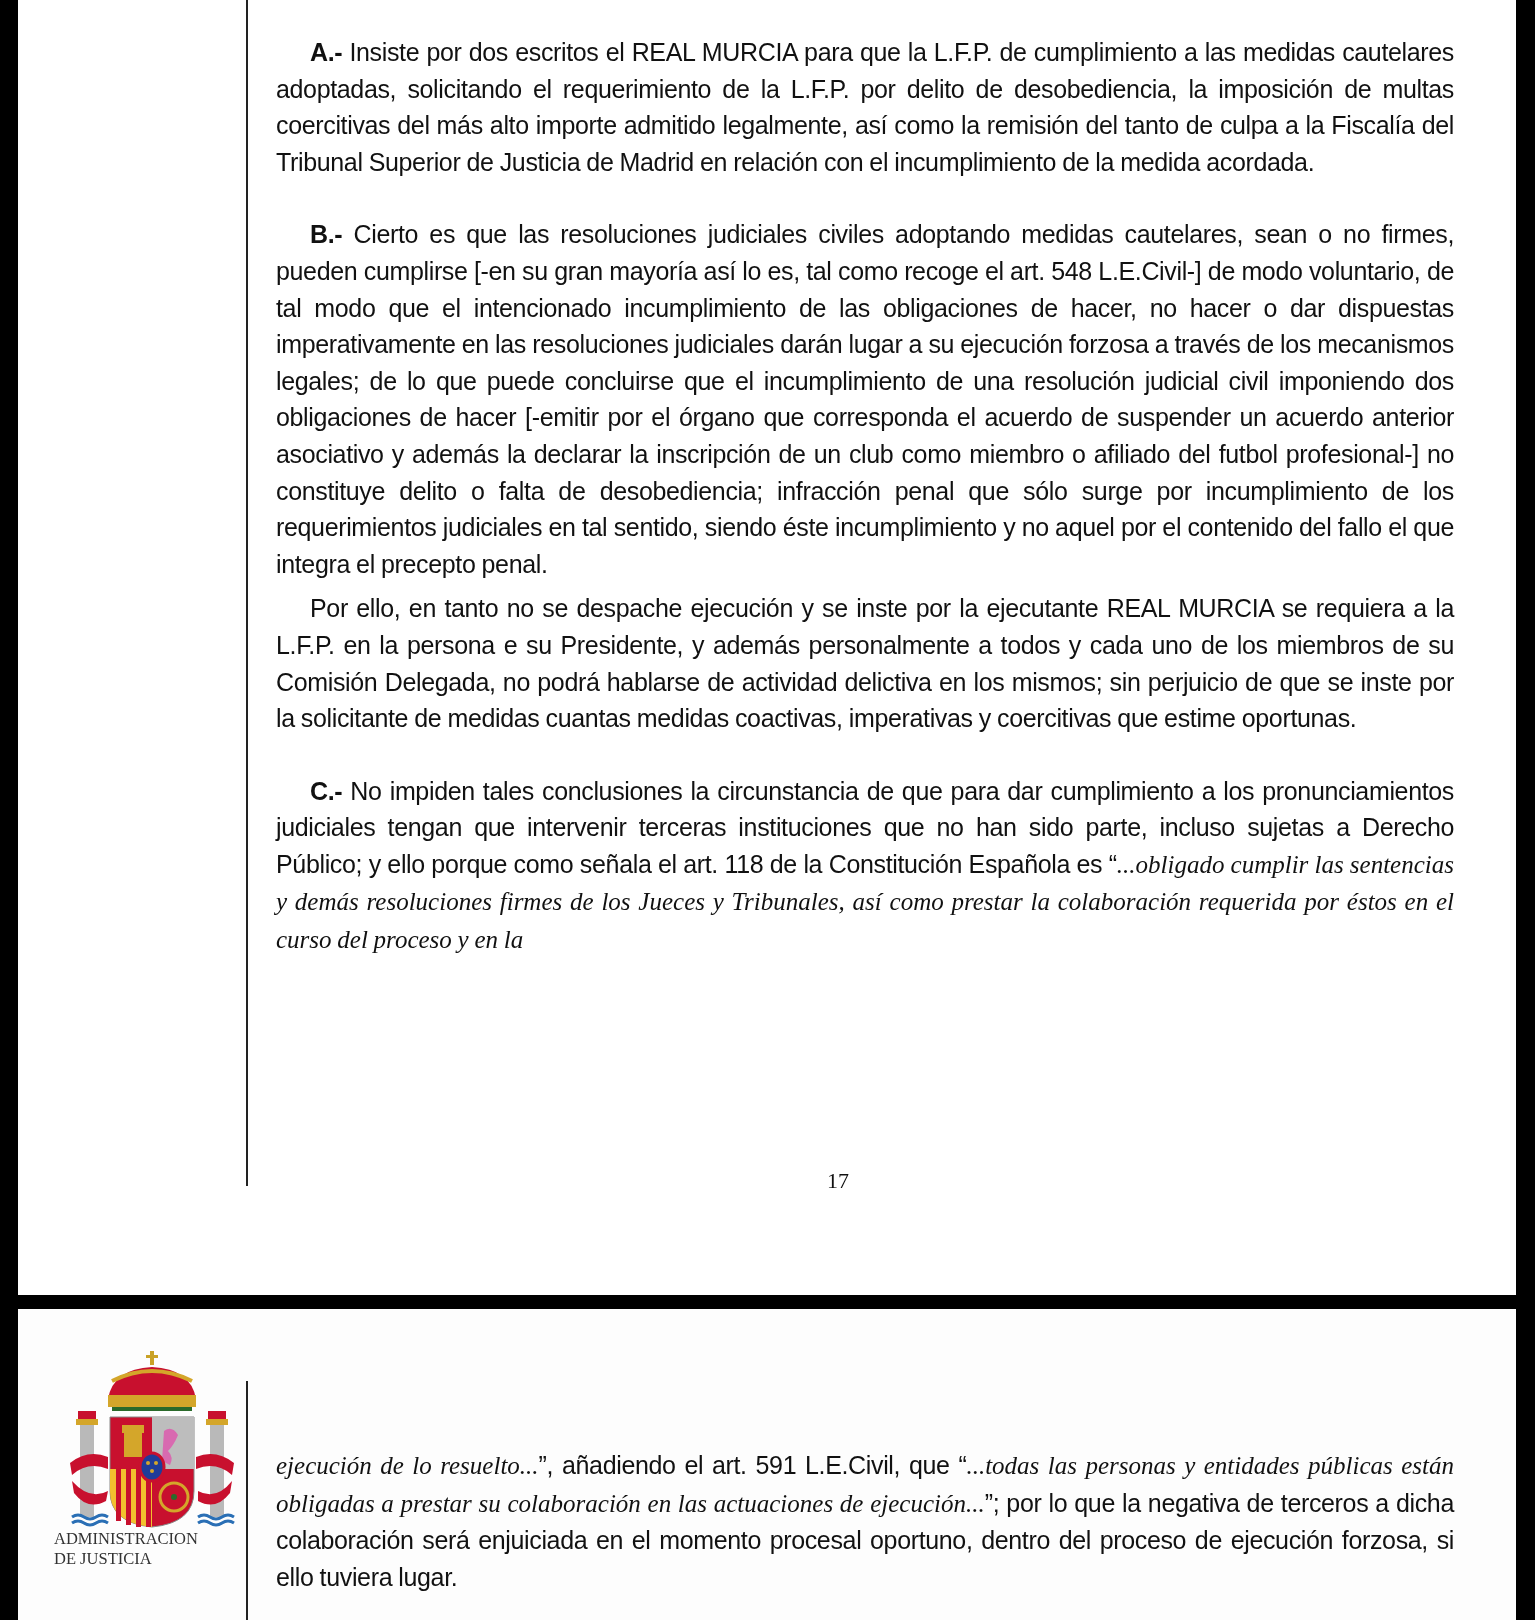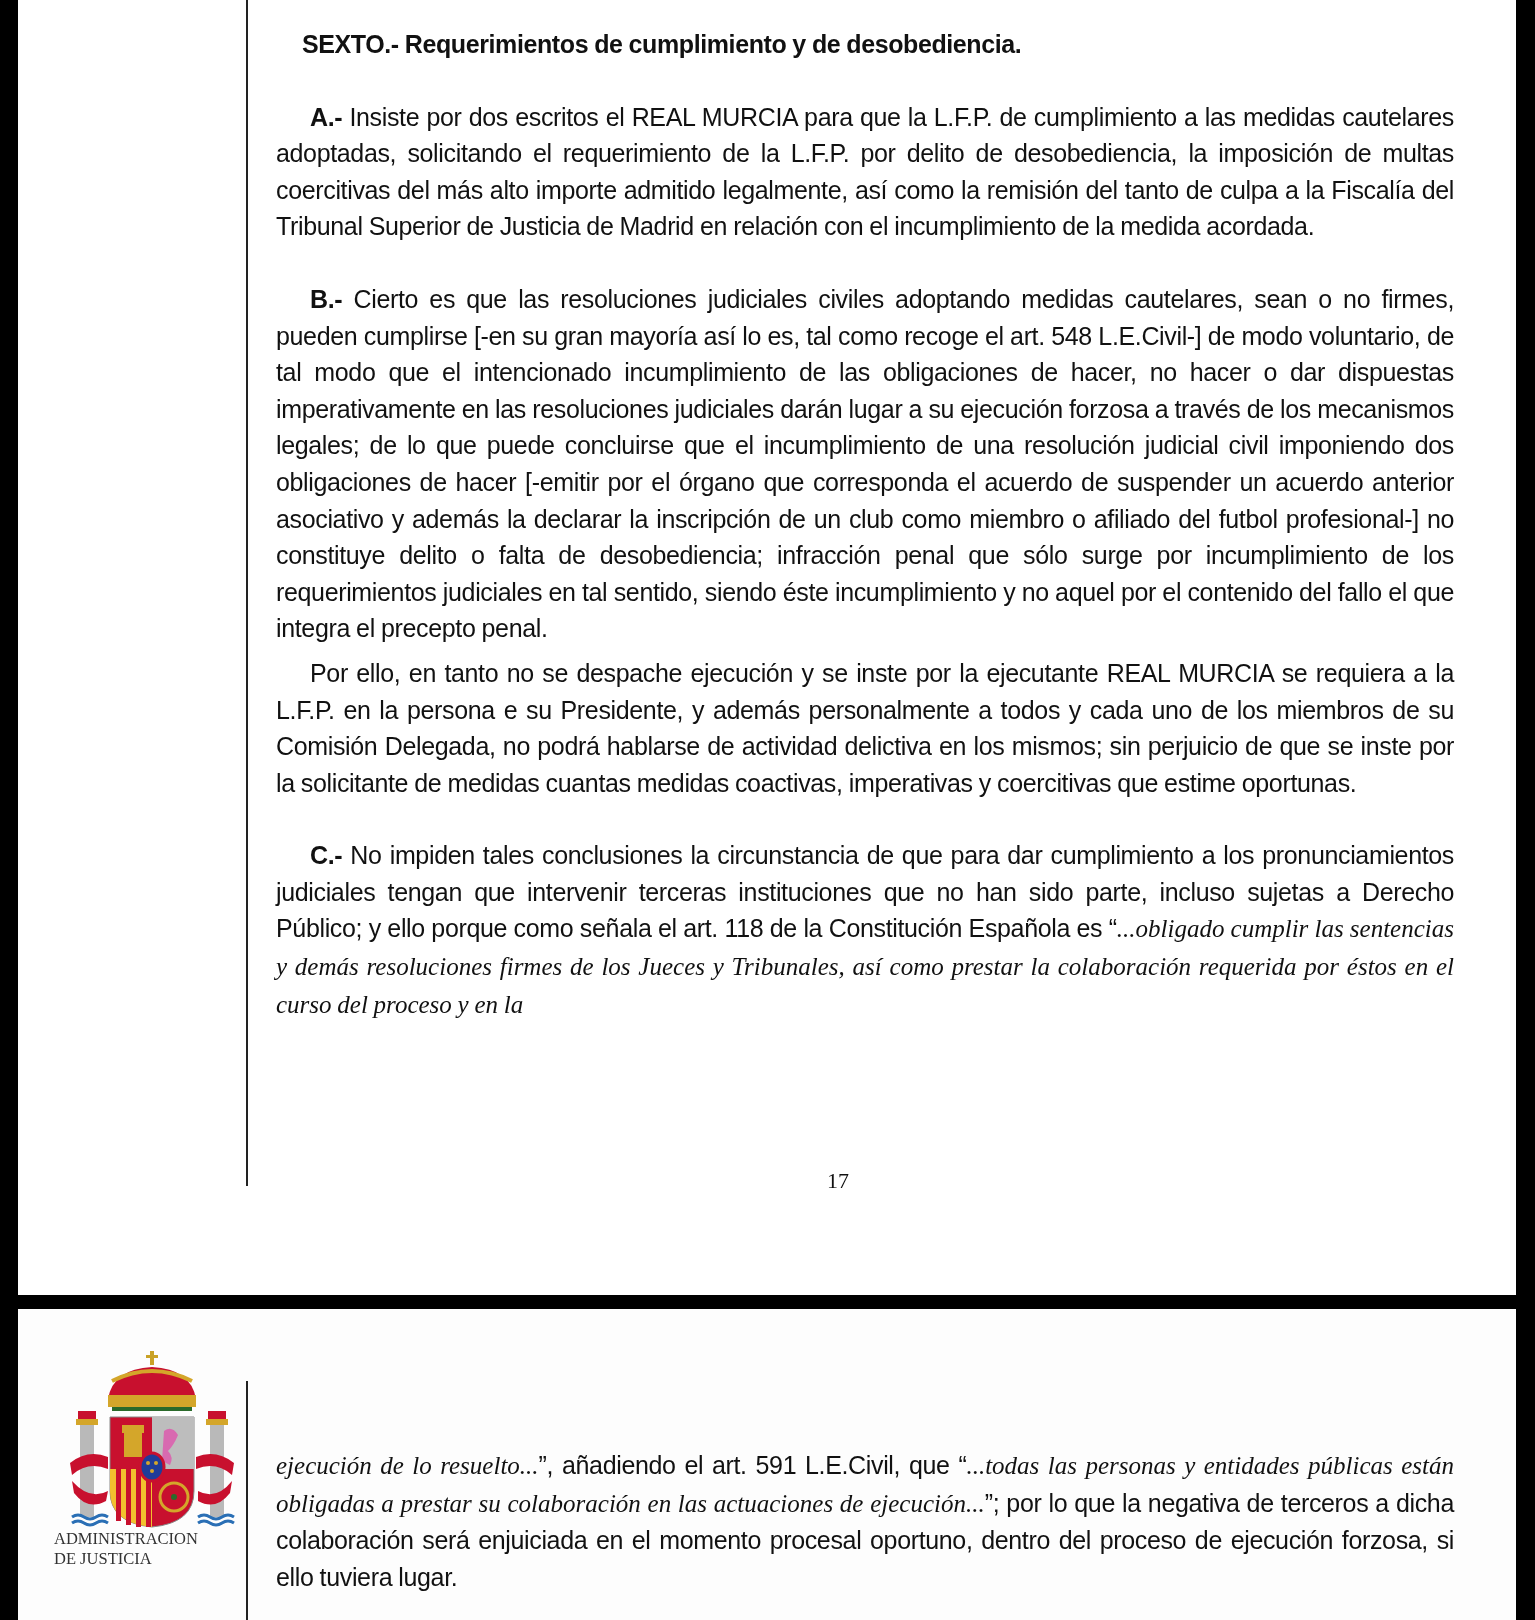--- a/index.html
+++ b/index.html
@@ -82,21 +82,20 @@
     line-height: 20px;
     color: #333;
   }
 </style>
 </head>
 <body>
 
 <div class="page page-top">
   <div class="margin-rule"></div>
   <div class="body-text">
-    <div class="heading">SEXTO.- Requerimientos de cumplimiento y de desobediencia.</div>
 
     <p><span class="lead">A.-</span><span> Insiste por dos escritos el REAL MURCIA para que la L.F.P. de cumplimiento a las medidas cautelares adoptadas, solicitando el requerimiento de la L.F.P. por delito de desobediencia, la imposición de multas coercitivas del más alto importe admitido legalmente, así como la remisión del tanto de culpa a la Fiscalía del Tribunal Superior de Justicia de Madrid en relación con el incumplimiento de la medida acordada.</span></p>
 
     <p class="gap"><span class="lead">B.-</span><span> Cierto es que las resoluciones judiciales civiles adoptando medidas cautelares, sean o no firmes, pueden cumplirse [-en su gran mayoría así lo es, tal como recoge el art. 548 L.E.Civil-] de modo voluntario, de tal modo que el intencionado incumplimiento de las obligaciones de hacer, no hacer o dar dispuestas imperativamente en las resoluciones judiciales darán lugar a su ejecución forzosa a través de los mecanismos legales; de lo que puede concluirse que el incumplimiento de una resolución judicial civil imponiendo dos obligaciones de hacer [-emitir por el órgano que corresponda el acuerdo de suspender un acuerdo anterior asociativo y además la declarar la inscripción de un club como miembro o afiliado del futbol profesional-] no constituye delito o falta de desobediencia; infracción penal que sólo surge por incumplimiento de los requerimientos judiciales en tal sentido, siendo éste incumplimiento y no aquel por el contenido del fallo el que integra el precepto penal.</span></p>
 
     <p><span>Por ello, en tanto no se despache ejecución y se inste por la ejecutante REAL MURCIA se requiera a la L.F.P. en la persona e su Presidente, y además personalmente a todos y cada uno de los miembros de su Comisión Delegada, no podrá hablarse de actividad delictiva en los mismos; sin perjuicio de que se inste por la solicitante de medidas cuantas medidas coactivas, imperativas y coercitivas que estime oportunas.</span></p>
 
     <p class="gap"><span class="lead">C.-</span><span> No impiden tales conclusiones la circunstancia de que para dar cumplimiento a los pronunciamientos judiciales tengan que intervenir terceras instituciones que no han sido parte, incluso sujetas a Derecho Público; y ello porque como señala el art. 118 de la Constitución Española es “</span><span class="quote">...obligado cumplir las sentencias y demás resoluciones firmes de los Jueces y Tribunales, así como prestar la colaboración requerida por éstos en el curso del proceso y en la</span></p>
   </div>
   <div class="page-number">17</div>

